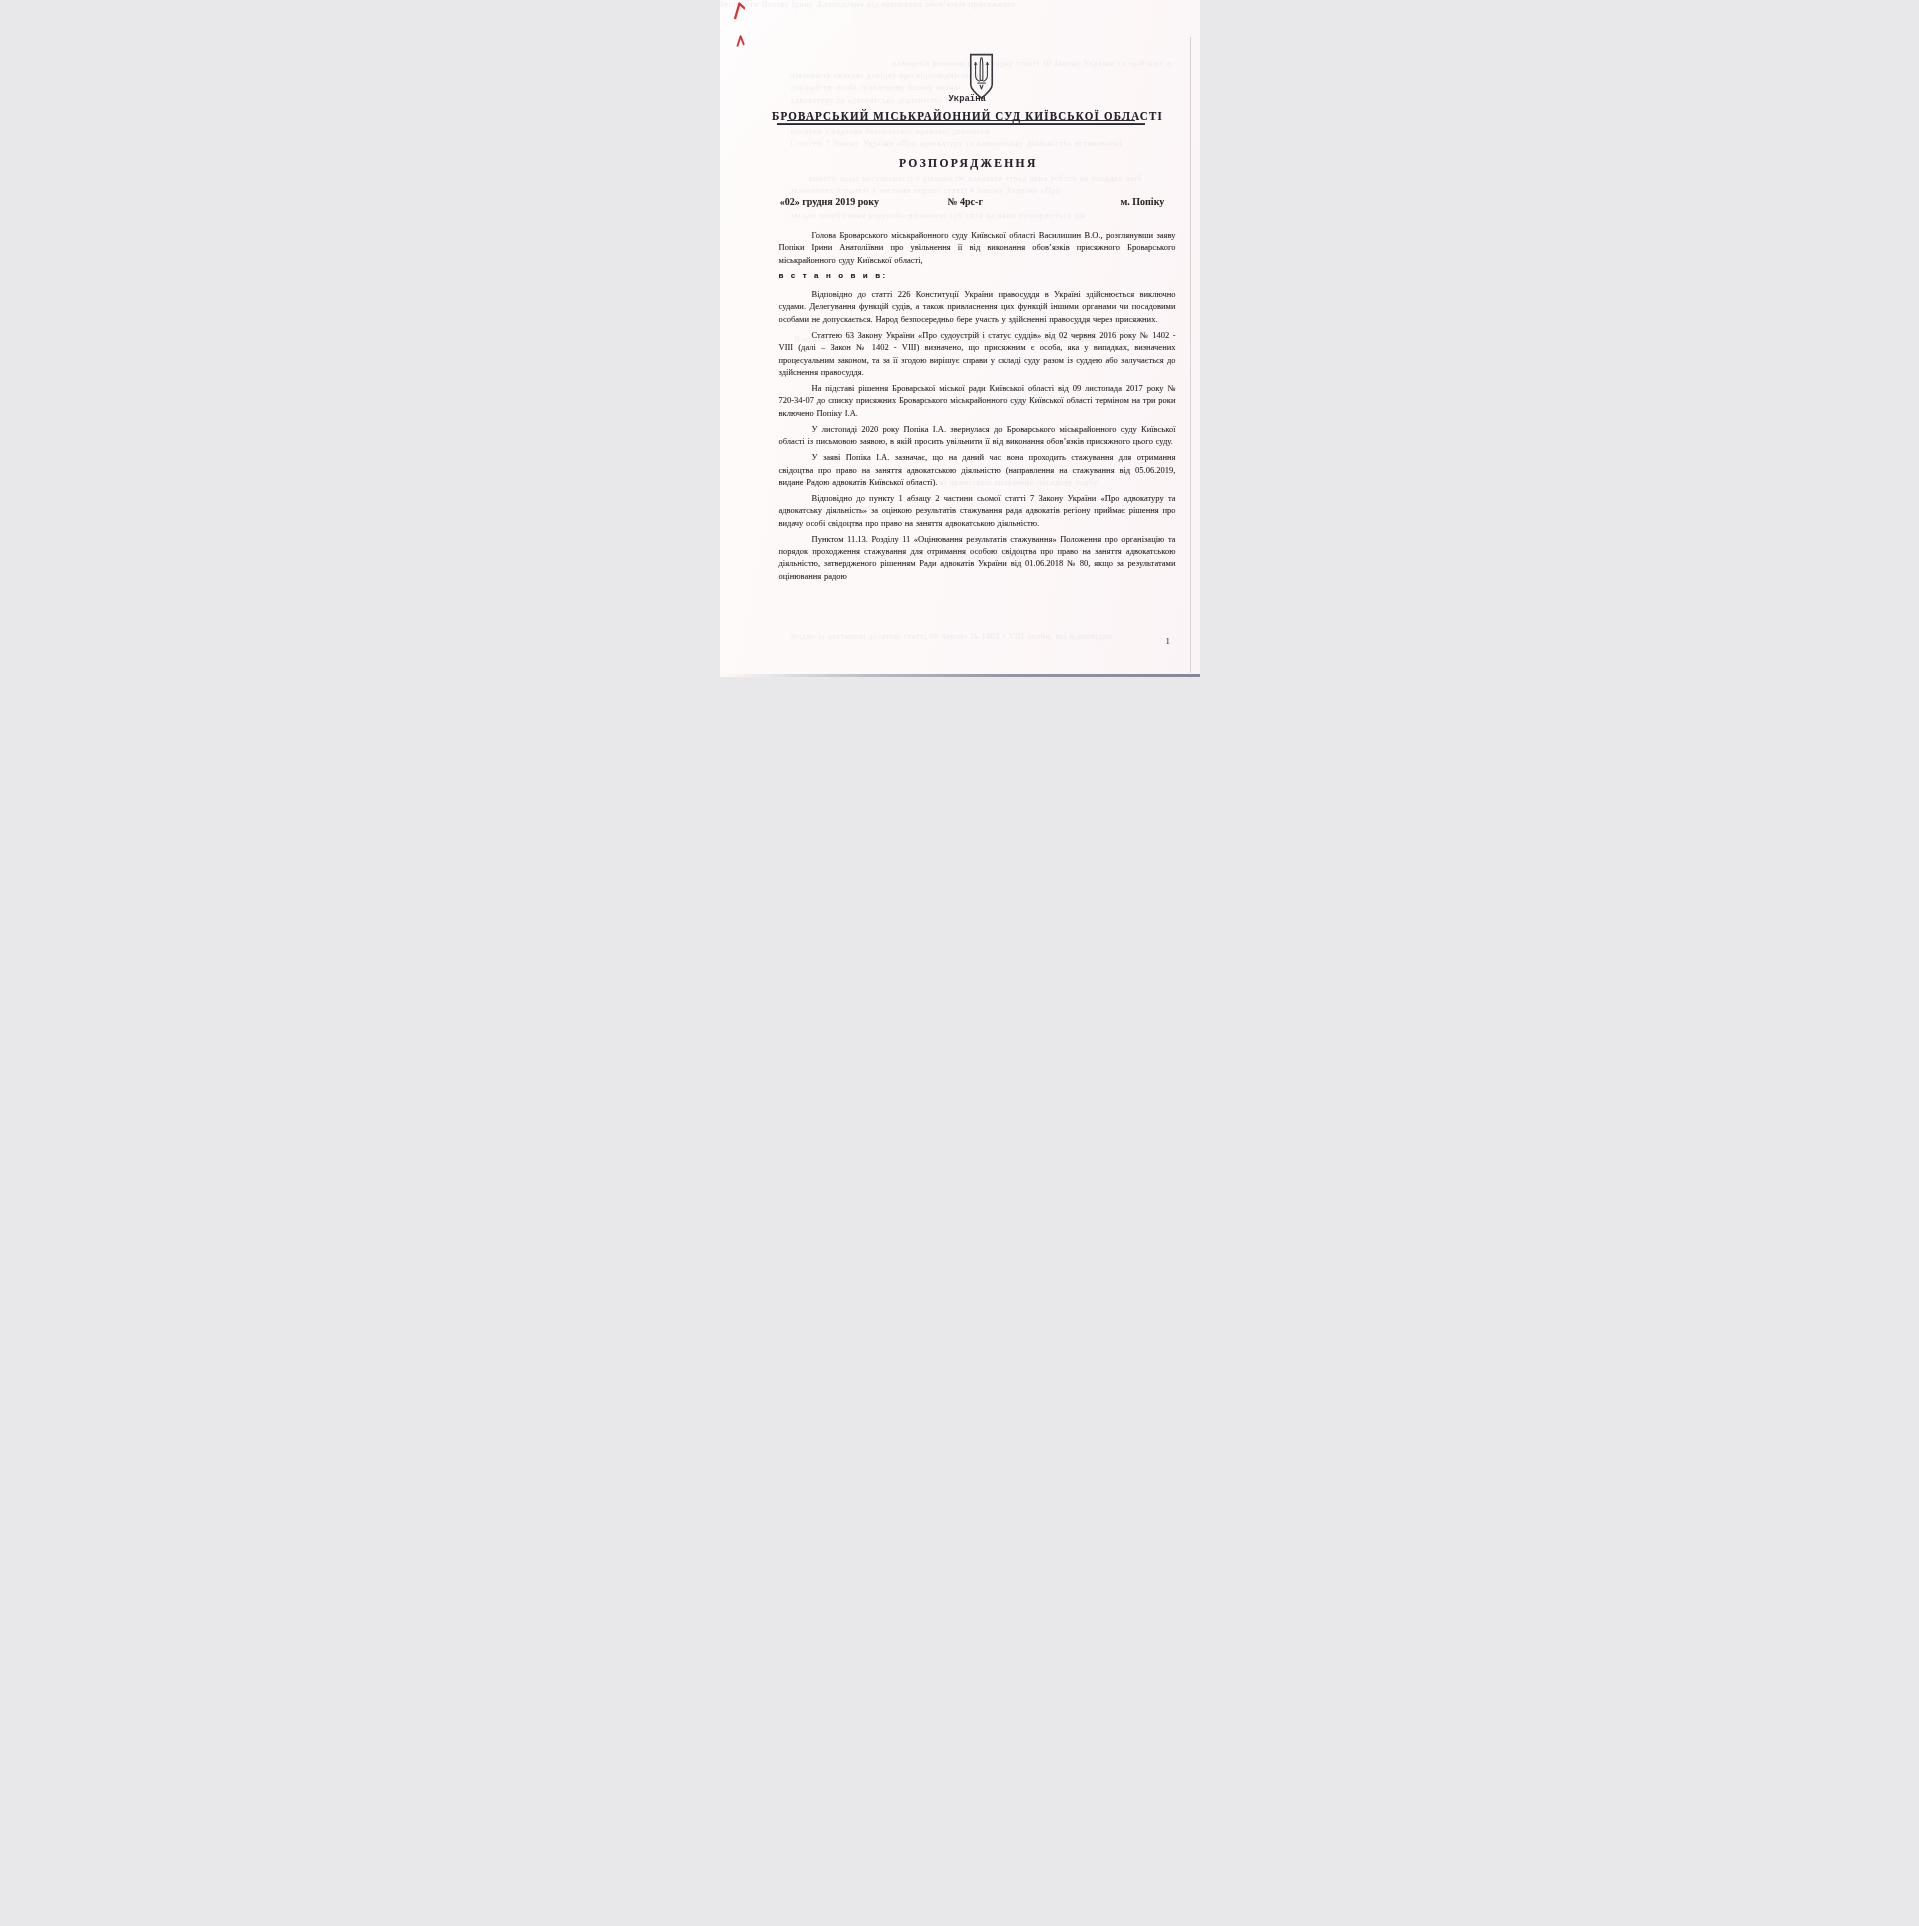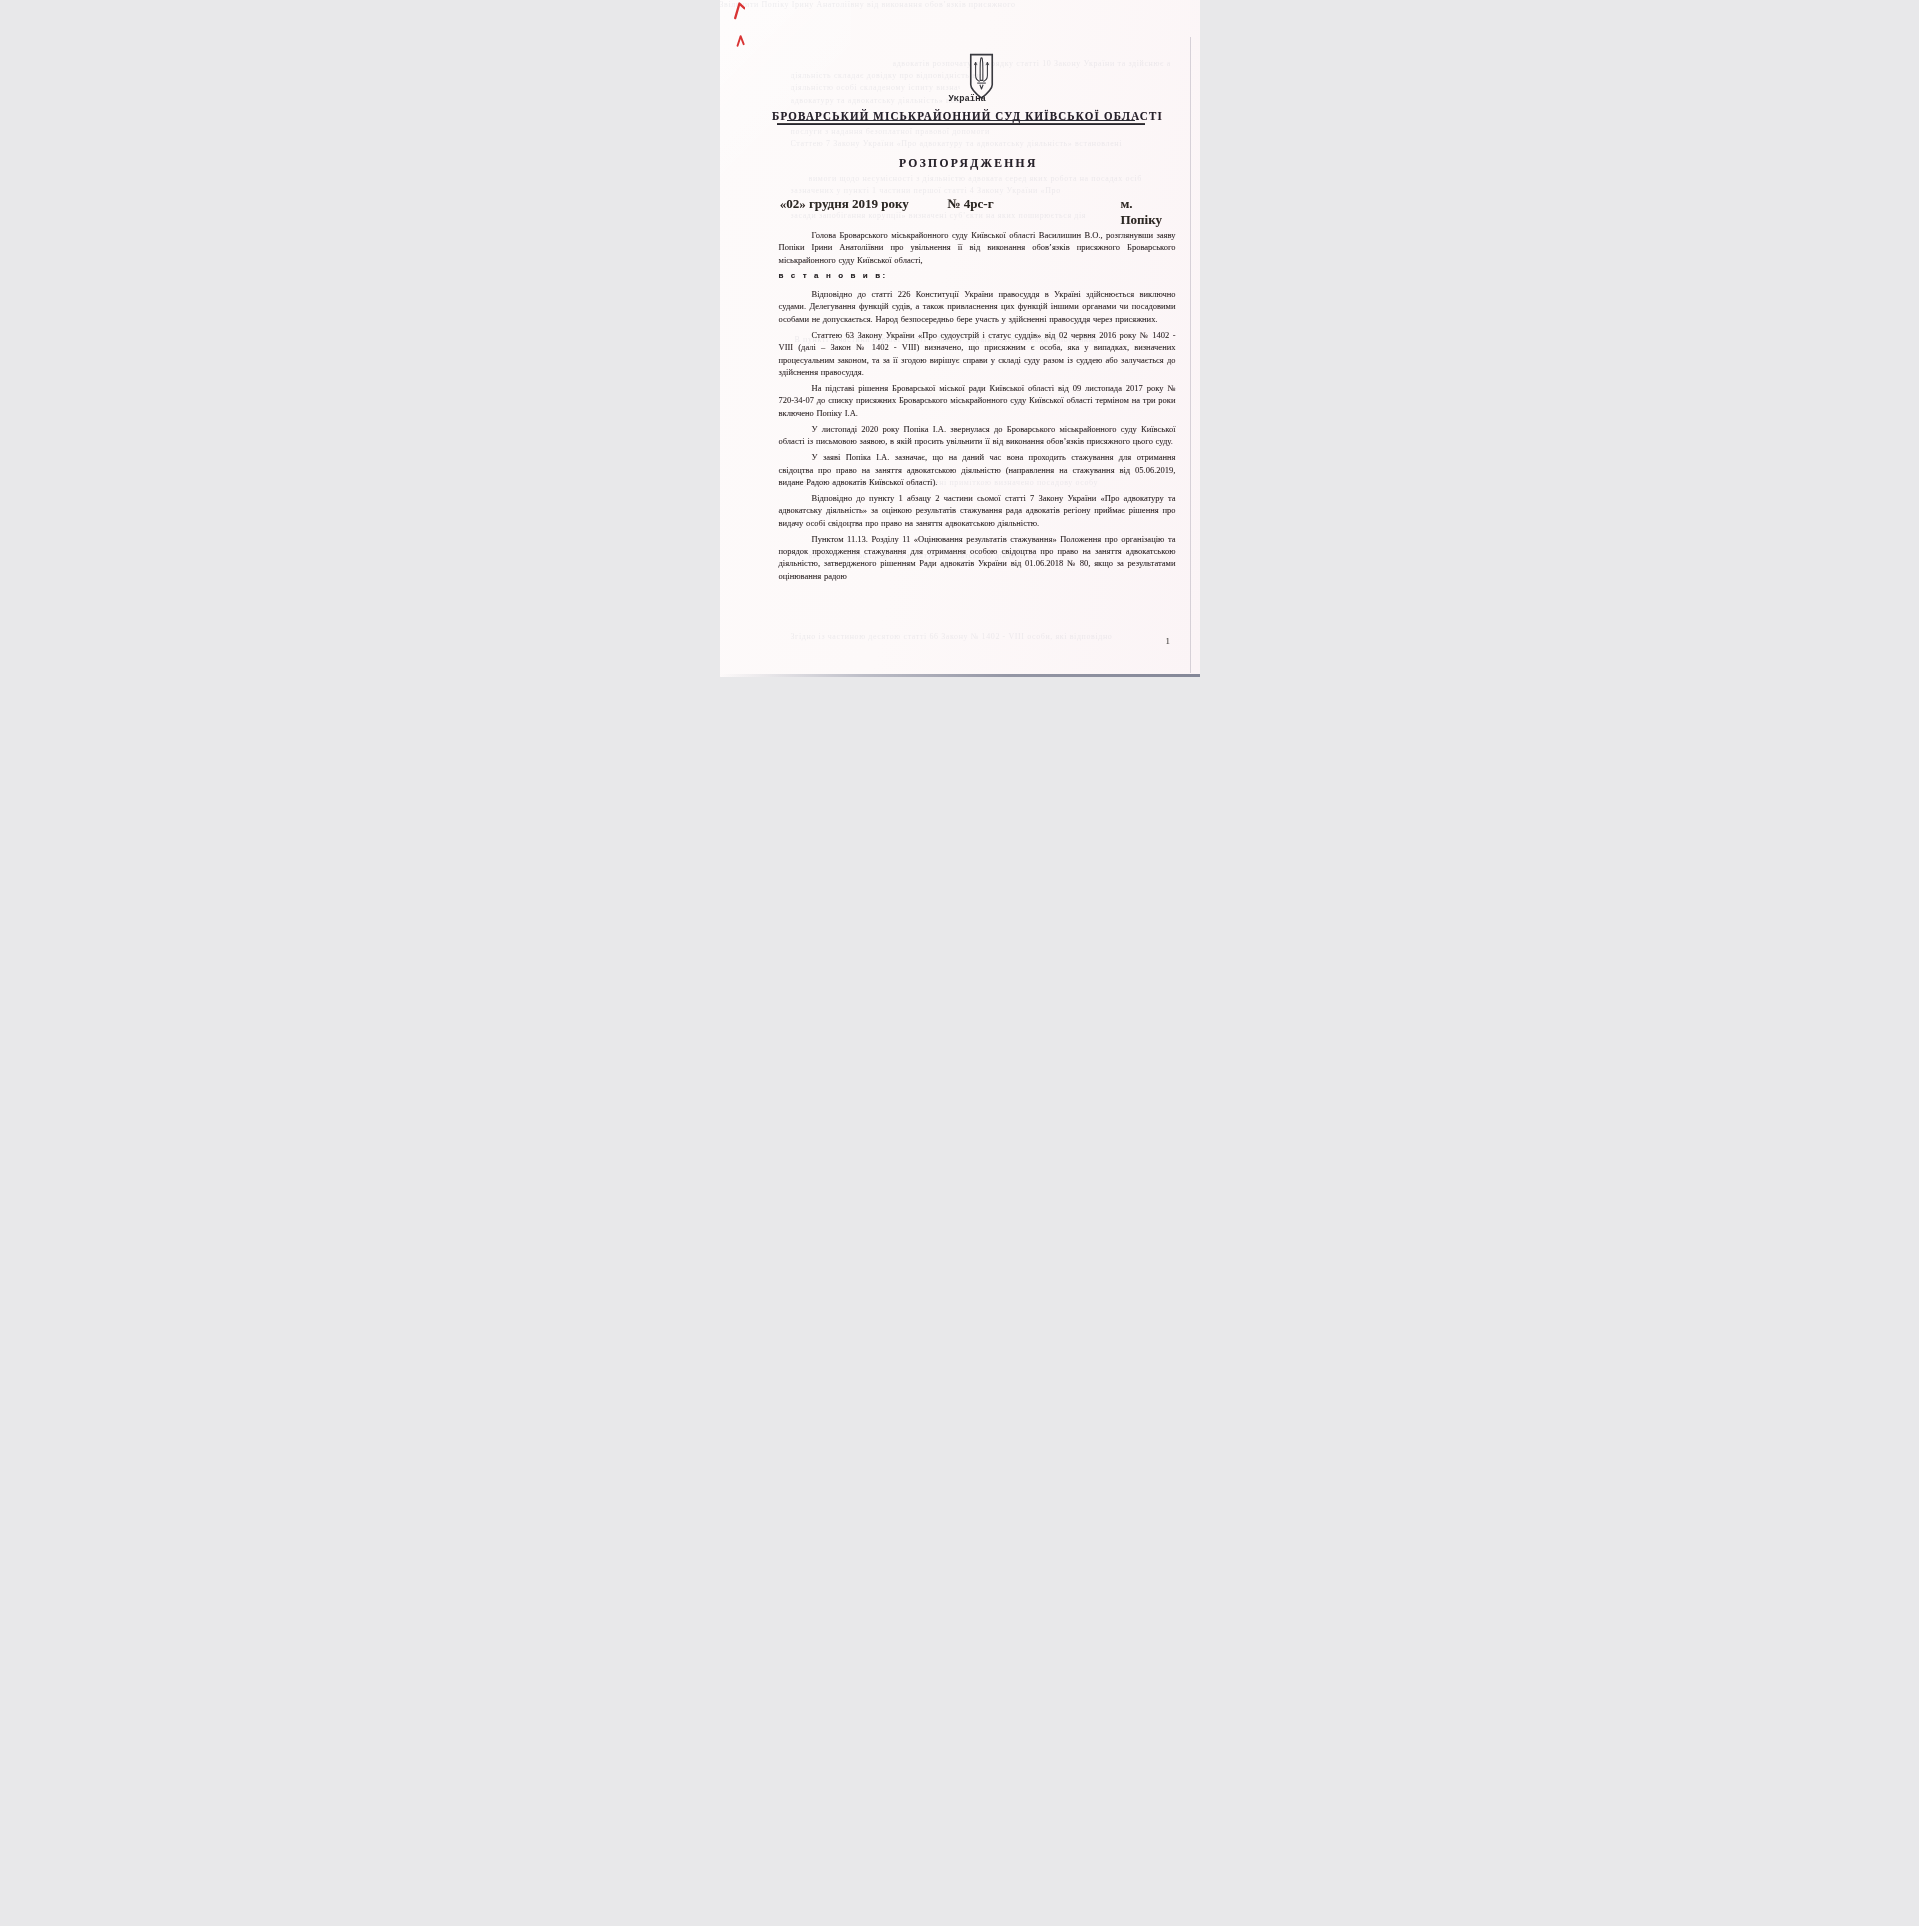--- a/index.html
+++ b/index.html
@@ -62,21 +62,21 @@
          background:linear-gradient(to bottom,#6b5f55 0%,#2e2e36 40%,#23232c 100%);}
   .doc-title{
     position:absolute;top:157px;left:58px;width:397px;
     text-align:center;
     font-size:11.6px;font-weight:bold;letter-spacing:2.3px;color:#26242a;
     transform:translateX(-7.7px) scaleY(1.1);
     text-shadow:0.2px 0 0 rgba(130,40,40,.25), -0.2px 0 0 rgba(40,40,130,.2);
   }
   
   .dateline{position:absolute;top:196px;left:59px;width:397px;height:11.6px;
-            font-size:13px;font-weight:bold;color:#2a2824;}
+            font-size:10px;font-weight:bold;color:#2a2824;}
   .dateline .d-date{position:absolute;left:1.2px;top:0;}
   .dateline .d-num{position:absolute;left:169px;top:0;text-align:center;}
   .dateline .d-place{position:absolute;left:342px;top:0;}
   .dateline span{text-shadow:0.2px 0 0 rgba(120,40,40,.2);}
 
   
   .body-text{
     position:absolute;top:229px;left:59px;width:397px;
     font-size:8.5px;line-height:12.3px;
     text-align:justify;

